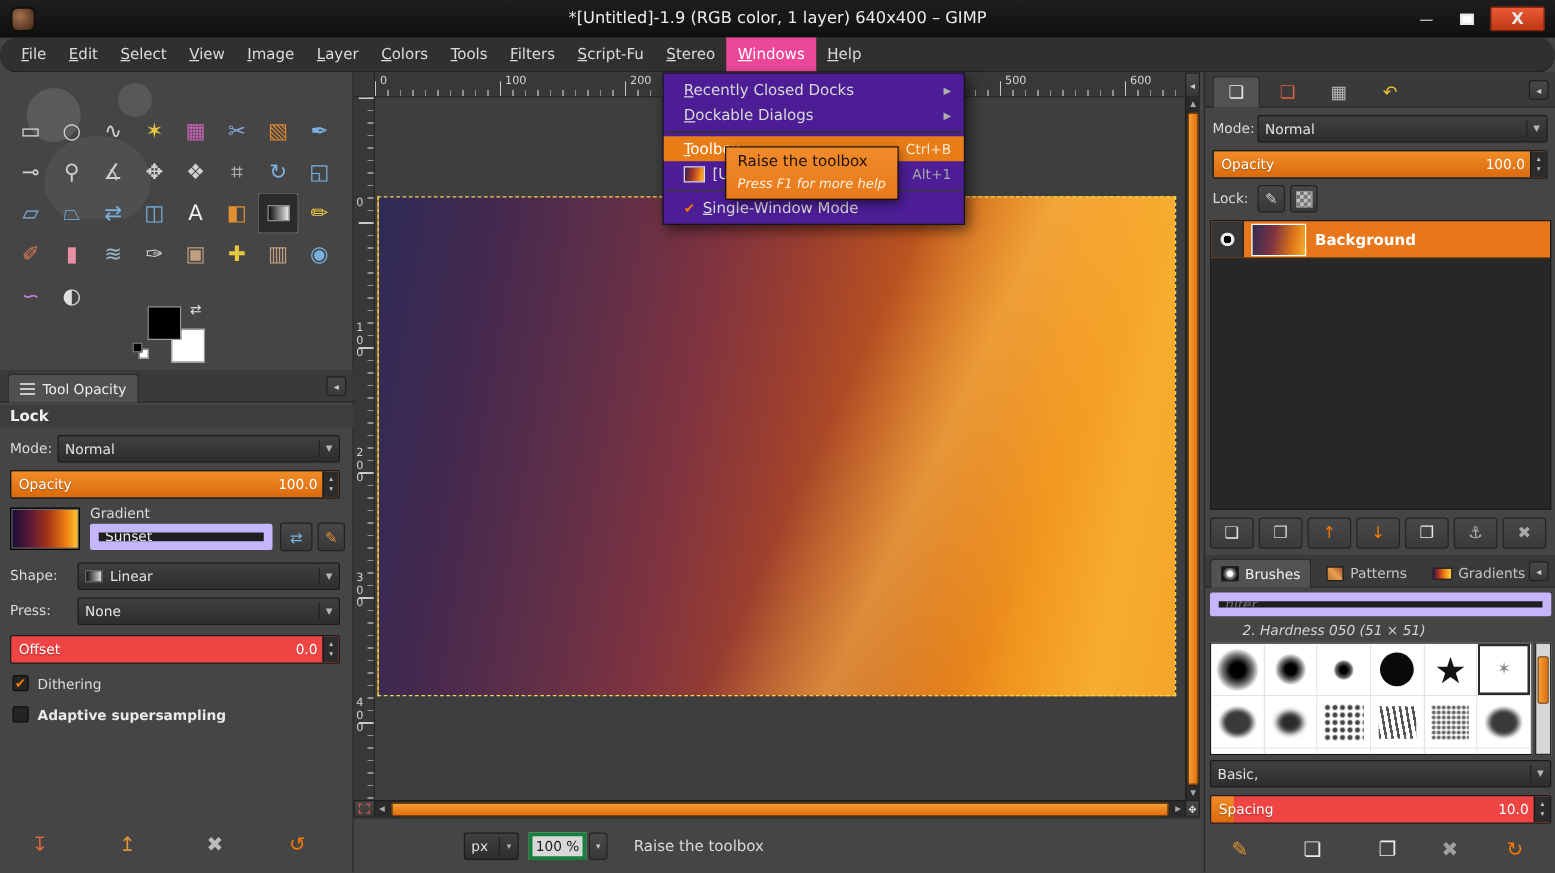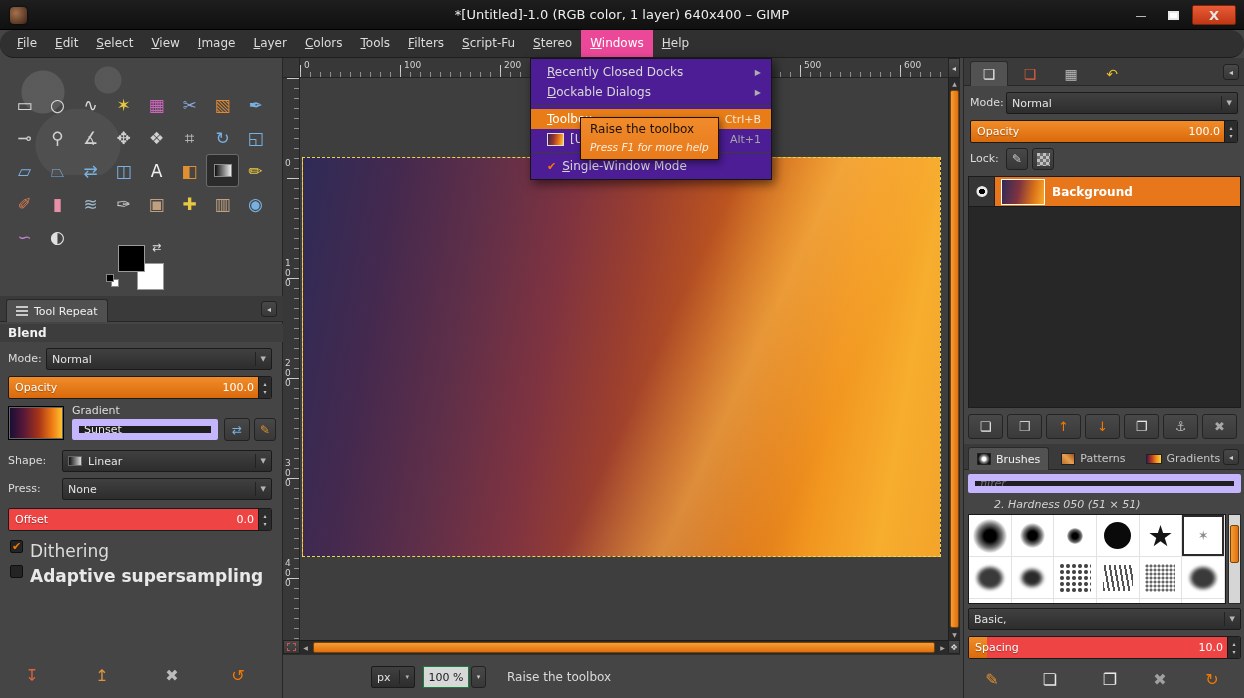--- a/index.html
+++ b/index.html
@@ -27,21 +27,21 @@
   .combo .ct{flex:1;white-space:nowrap;overflow:hidden;}
   .combo .ca{color:#b5b5b5;font-size:7px;border-left:1px solid #222;padding-left:5px;margin-left:5px;height:70%;display:flex;align-items:center;}
   .ss{position:absolute;height:23px;border:1px solid #1b1b1b;border-radius:2px;color:#fff;font-size:11px;overflow:hidden;background:#ef4444;}
   .ss.full{background:linear-gradient(180deg,#f18c28,#da6a0c);}
   .ss .fill{position:absolute;left:0;top:0;bottom:0;background:linear-gradient(180deg,#f18c28,#da6a0c);}
   .ss .lab{position:absolute;left:6px;top:0;line-height:22px;text-shadow:0 1px 1px rgba(0,0,0,.35);}
   .ss .val{position:absolute;right:17px;top:0;line-height:22px;}
   .ss .spin{position:absolute;right:0;top:0;bottom:0;width:13px;background:#2c2c2c;border-left:1px solid #191919;color:#c3c3c3;font-size:6px;display:flex;flex-direction:column;align-items:center;justify-content:center;gap:1px;}
   .entry{position:absolute;background:#1f1f1f;border:7px solid #c4b5fd;color:#e9e9e9;font-size:11px;padding:0 5px;border-radius:2px;outline:none;}
   .cb{position:absolute;width:13px;height:13px;background:#242424;border:1px solid #0f0f0f;border-radius:2px;color:#f57900;font-size:11px;line-height:11px;text-align:center;font-weight:bold;}
-  .cb-label{position:absolute;color:#dcdcdc;font-size:17px;}
+  .cb-label{position:absolute;color:#dcdcdc;font-size:11px;}
   .sbtn{position:absolute;background:linear-gradient(#484848,#383838);border:1px solid #222;border-radius:3px;display:flex;align-items:center;justify-content:center;color:#ccc;}
   .fbtn{position:absolute;top:0;width:28px;height:26px;display:flex;align-items:center;justify-content:center;font-size:16px;}
 
   
   .toolbox-panel{position:absolute;left:0;top:58px;width:283px;height:640px;background:#454545;border-right:1px solid #262626;}
   .wilber{position:absolute;left:8px;top:2px;width:170px;height:115px;background:
     radial-gradient(circle at 35px 32px,rgba(130,130,130,.35) 0 21px,transparent 22px),
     radial-gradient(circle at 100px 20px,rgba(130,130,130,.30) 0 13px,transparent 14px),
     radial-gradient(ellipse at 70px 85px,rgba(115,115,115,.22) 0 42px,transparent 43px);}
   .toolbox-grid{position:absolute;left:8px;top:30px;width:268px;display:grid;grid-template-columns:repeat(8,33px);grid-auto-rows:33px;}
@@ -84,21 +84,21 @@
      linear-gradient(100deg,#2e2b57 0%,#45294e 14%,#602f48 27%,#7f3340 39%,#9c3f2e 50%,#bb5420 61%,#dd7618 72%,#f1951f 81%,#f7ad2e 91%,#f3a42a 100%);}
   .vscroll{position:absolute;right:0;top:20px;width:12px;height:562px;background:#2a2a2a;border-left:1px solid #1d1d1d;}
   .vthumb{position:absolute;left:1px;right:1px;top:12px;bottom:12px;background:linear-gradient(90deg,#f59d36,#e0700d);border:1px solid #7a4206;border-radius:2px;}
   .hscroll{position:absolute;left:17px;top:582px;width:648px;height:14px;background:#2a2a2a;border-top:1px solid #1d1d1d;}
   .hthumb{position:absolute;top:1px;bottom:1px;left:13px;right:13px;background:linear-gradient(180deg,#f59d36,#e0700d);border:1px solid #7a4206;border-radius:2px;}
   .sb-ar{position:absolute;color:#a8a8a8;font-size:6px;display:flex;align-items:center;justify-content:center;}
   .qmask{left:0;top:582px;width:17px;height:14px;border-radius:0;}
   .qmask-glyph{width:9px;height:8px;border:1px dashed #d65050;}
   .navcorner{right:0;top:582px;width:12px;height:14px;font-size:8px;border-radius:0;color:#ddd;}
   .statusbar{position:absolute;left:0;top:596px;width:677px;height:44px;background:#454545;border-top:1px solid #2d2d2d;}
-  .zoom-entry{position:absolute;left:140px;top:11px;width:46px;height:22px;background:#d8d8d8;border:1px solid #15803d;color:#1c1c1c;font-size:11px;display:flex;align-items:center;justify-content:center;}
+  .zoom-entry{position:absolute;left:140px;top:11px;width:46px;height:22px;background:#d8d8d8;border:3px solid #15803d;color:#1c1c1c;font-size:11px;display:flex;align-items:center;justify-content:center;}
   .status-text{position:absolute;left:224px;top:0;line-height:44px;font-size:12px;color:#dadada;}
 
   
   .right-dock{position:absolute;left:963px;top:58px;width:281px;height:640px;background:#454545;border-left:1px solid #262626;}
   .dock-tabstrip{position:absolute;left:0;top:0;width:281px;height:28px;background:#3a3a3a;border-bottom:1px solid #272727;display:flex;padding-left:6px;gap:3px;}
   .dock-tab{width:38px;height:25px;margin-top:3px;display:flex;align-items:center;justify-content:center;font-size:14px;border-radius:3px 3px 0 0;}
   .dock-tab.active{background:#525252;border:1px solid #2a2a2a;border-bottom:none;}
   .layer-list{position:absolute;left:4px;top:118px;width:273px;height:232px;background:#272727;border:1px solid #1c1c1c;}
   .layer-row{position:absolute;left:0;top:0;width:100%;height:30px;background:#e8761a;display:flex;align-items:center;border-bottom:1px solid #1a1a1a;}
   .eye-cell{width:26px;height:100%;background:#363636;border-right:1px solid #1f1f1f;display:flex;align-items:center;justify-content:center;}
@@ -151,21 +151,21 @@
   .tt1{font-size:12px;color:#1d1206;}
   .tt2{font-size:10.5px;font-style:italic;color:#fceedd;margin-top:5px;}
 </style>
 </head>
 <body>
 
 <div id="app">
 
   <div class="titlebar">
     <span class="gimp-icon"></span>
-    <span class="win-title">*[Untitled]-1.0 (RGB color, 1 layer) 640x400 – GIMP</span>
+    <span class="win-title">*[Untitled]-1.9 (RGB color, 1 layer) 640x400 – GIMP</span>
     <span class="wbtn min">—</span>
     <span class="wbtn max">
         <span class="max-glyph"></span>
       </span>
     <span class="wbtn close">X</span>
   </div>
 
   <div class="menubar">
       <div class="menu-item"><u>F</u>ile</div>
       <div class="menu-item"><u>E</u>dit</div>
@@ -227,26 +227,26 @@
     <div class="bgswatch"></div>
     <div class="swapicon">⇄</div>
     <div class="defcolors">
         <span class="b"></span>
         <span class="w"></span>
       </div>
 
     <div class="to-strip">
       <div class="to-tab">
         <span class="sliders-icon"></span>
-        <span>Tool Repeat</span>
+        <span>Tool Opacity</span>
       </div>
       <div class="sbtn dock-arrow" style="right:6px;top:5px;">◂</div>
     </div>
 
-    <div class="blend-header">Blend</div>
+    <div class="blend-header">Lock</div>
 
     <span class="flabel" style="left:8px;top:294px;">Mode:</span>
     <div class="combo" style="left:46px;top:290px;width:226px;">
       <span class="ct">Normal</span>
       <span class="ca">▼</span>
     </div>
 
     <div class="ss full" style="left:8px;top:318px;width:264px;">
       <span class="lab">Opacity</span>
       <span class="val">100.0</span>

